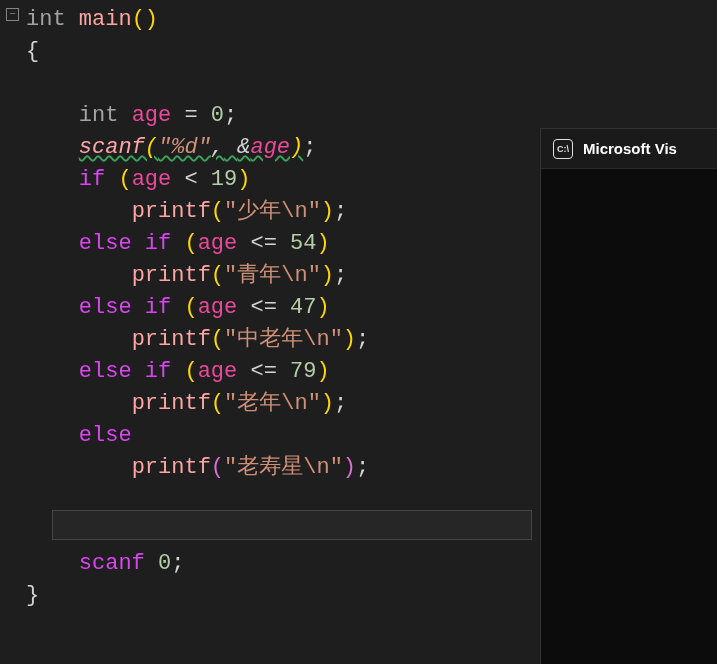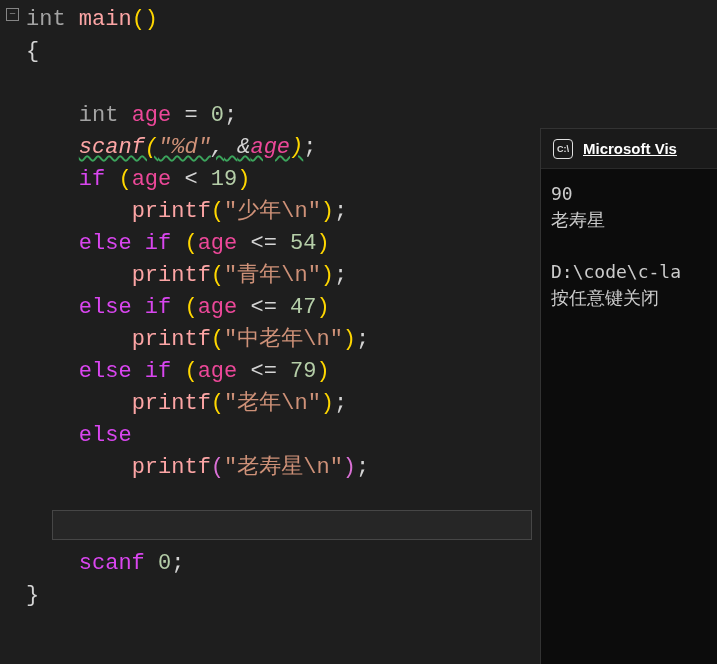--- a/index.html
+++ b/index.html
@@ -111,21 +111,20 @@
       font-size: 9px;
       color: #e0e0e0;
       font-weight: bold;
       font-family: sans-serif;
     }
     .console-title {
       color: #ffffff;
       font-family: 'Segoe UI', sans-serif;
       font-size: 15px;
       font-weight: 600;
-      text-decoration: underline;
     }
     .console-body {
       padding: 12px 10px;
       color: #cccccc;
       font-family: 'NSimSun', 'SimSun', 'Consolas', monospace;
       font-size: 18px;
       line-height: 26px;
       white-space: pre;
     }
   </style>
@@ -158,18 +157,13 @@
 
     <span class="kw-control">scanf</span><span class="text"> </span><span class="num">0</span><span class="punct">;</span>
 <span class="brace">}</span></div>
 </div>
 
 <div class="console-window">
   <div class="console-titlebar">
     <div class="console-icon">C:\</div>
     <div class="console-title">Microsoft Vis</div>
   </div>
-  <div class="console-body"><span>90</span>
-<span>老寿星</span>
-<span></span>
-<span>D:\code\c-la</span>
-<span>按任意键关闭</span></div>
 </div>
 
 </body></html>

